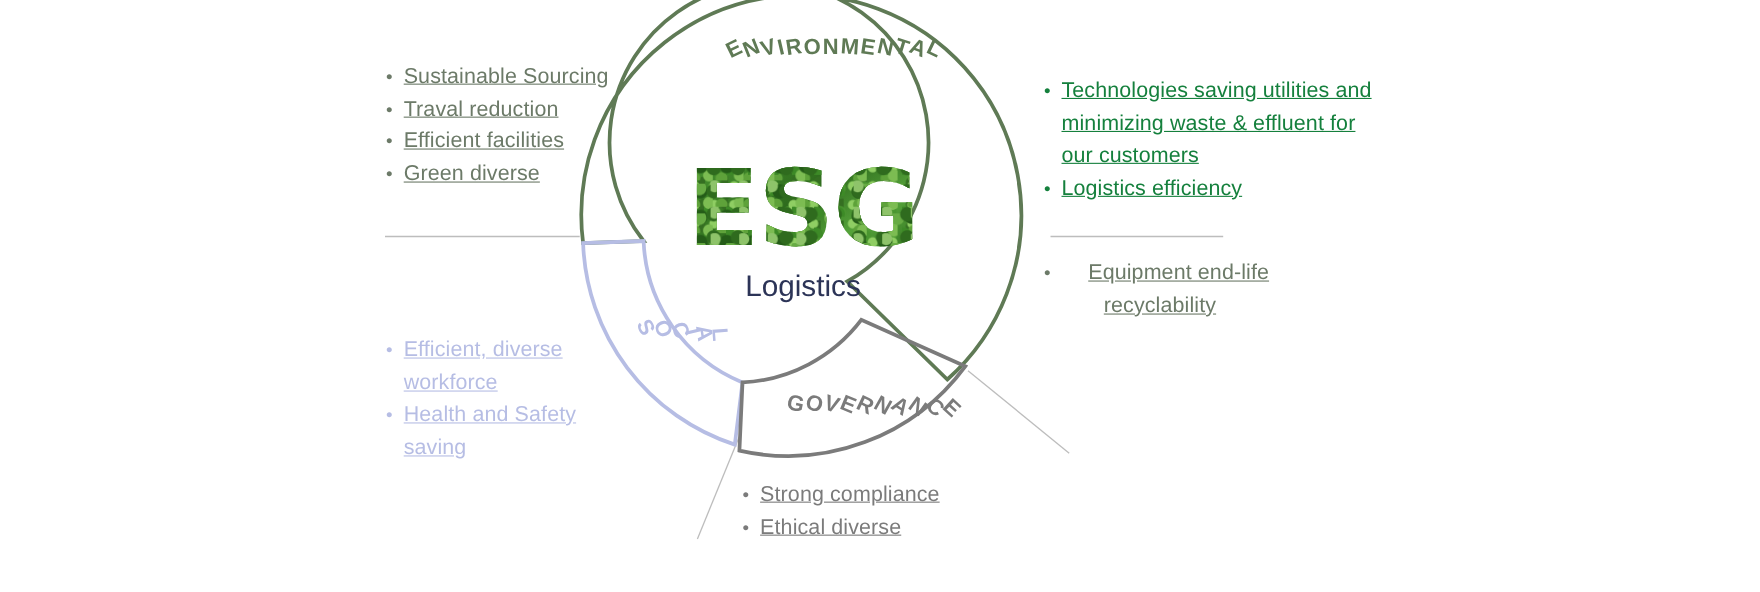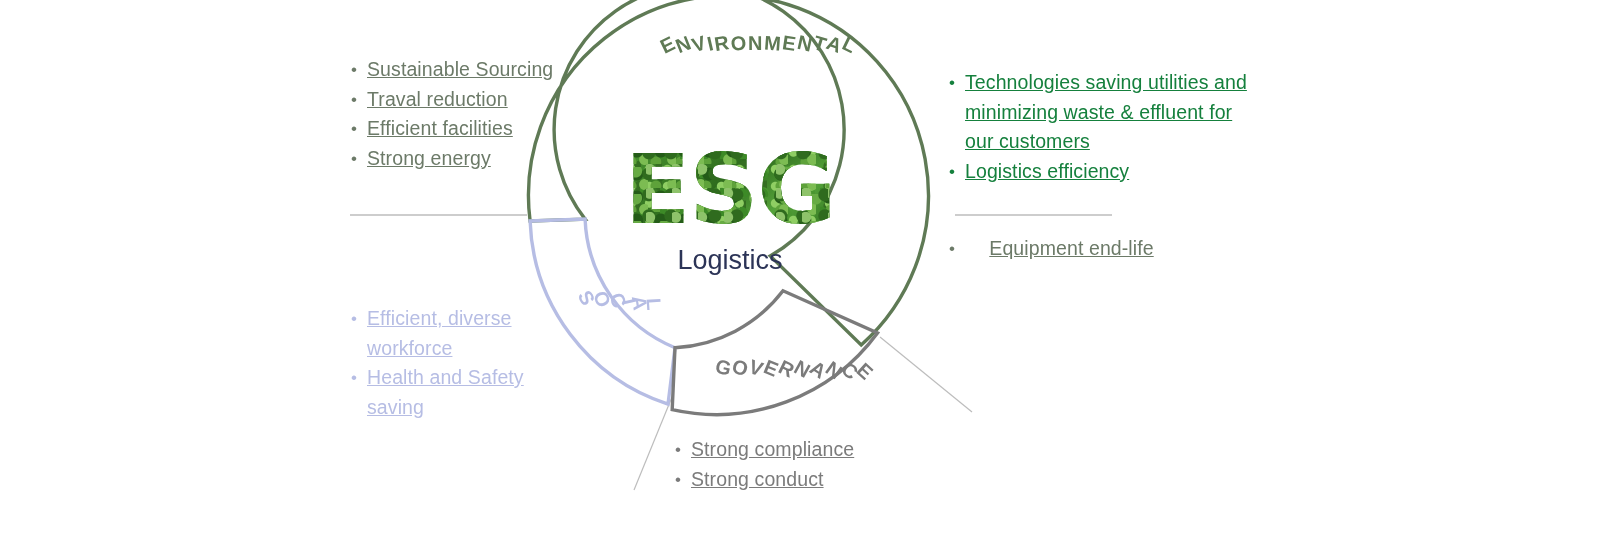--- a/index.html
+++ b/index.html
@@ -121,31 +121,32 @@
   <div class="arc-label" id="label-environmental" style="left:668px;top:32px;color:#5f7a55;"><span style="transform: rotate(-26deg);">E</span><span style="transform: rotate(-21.7deg);">N</span><span style="transform: rotate(-17.4deg);">V</span><span style="transform: rotate(-13.1deg);">I</span><span style="transform: rotate(-8.8deg);">R</span><span style="transform: rotate(-4.5deg);">O</span><span style="transform: rotate(-0.2deg);">N</span><span style="transform: rotate(4.1deg);">M</span><span style="transform: rotate(8.4deg);">E</span><span style="transform: rotate(12.7deg);">N</span><span style="transform: rotate(17deg);">T</span><span style="transform: rotate(21.3deg);">A</span><span style="transform: rotate(25.6deg);">L</span></div>
 
   <div class="arc-label" id="label-social" style="left: 565px; top: 278px; color: rgb(182, 189, 228); transform: rotate(0deg);"><span style="transform: rotate(63deg);">S</span><span style="transform: rotate(67.6deg);">O</span><span style="transform: rotate(72.2deg);">C</span><span style="transform: rotate(76.8deg);">I</span><span style="transform: rotate(81.4deg);">A</span><span style="transform: rotate(86deg);">L</span></div>
 
   <div class="arc-label" id="label-governance" style="left:712px;top:356px;color:#7b7b7b;"><span style="transform: rotate(12deg);">G</span><span style="transform: rotate(15.4deg);">O</span><span style="transform: rotate(18.8deg);">V</span><span style="transform: rotate(22.2deg);">E</span><span style="transform: rotate(25.6deg);">R</span><span style="transform: rotate(29deg);">N</span><span style="transform: rotate(32.4deg);">A</span><span style="transform: rotate(35.8deg);">N</span><span style="transform: rotate(39.2deg);">C</span><span style="transform: rotate(42.6deg);">E</span></div>
 
   <ul class="bullets" id="env-left-list">
       <li>Sustainable Sourcing</li>
       <li>Traval reduction</li>
       <li>Efficient facilities</li>
-      <li>Strong energy</li>
+      <li>Green diverse</li>
     </ul>
   <ul class="bullets" id="env-right-list">
       <li>Technologies saving utilities and minimizing waste &amp; effluent for our customers</li>
       <li>Logistics efficiency</li>
     </ul>
   <ul class="bullets" id="env-recycle-list">
       <li>Equipment end-life</li>
+      <li class="wrapline">recyclability</li>
     </ul>
   <ul class="bullets" id="social-list">
       <li>Efficient, diverse workforce</li>
       <li>Health and Safety saving</li>
     </ul>
   <ul class="bullets" id="gov-list">
       <li>Strong compliance</li>
-      <li>Strong conduct</li>
+      <li>Ethical diverse</li>
     </ul>
 
 </div>
 
 </body></html>

